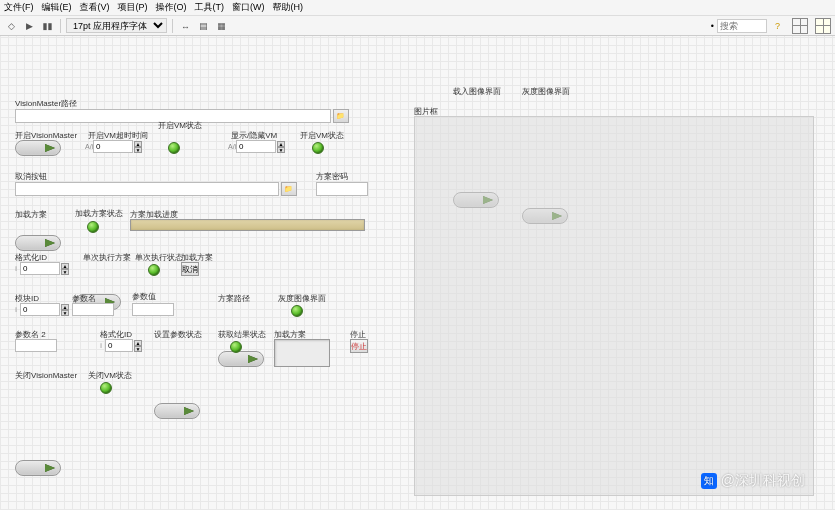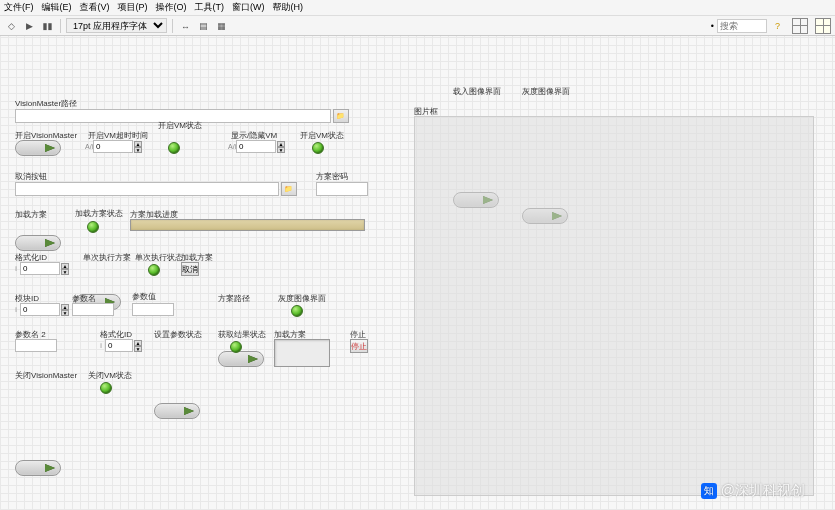--- a/index.html
+++ b/index.html
@@ -161,21 +161,21 @@
     background: rgba(220,220,220,0.5);
     border:1px solid #ccc;
   }
   
   .output-box {
     background:#ececec; border:1px solid #999;
     box-shadow: inset 1px 1px 2px rgba(0,0,0,0.15);
   }
   
   .watermark {
-    position: absolute; bottom: 10px; right: 30px;
+    position: absolute; bottom: 20px; right: 30px;
     font-size: 14px; color: rgba(255,255,255,0.9);
     text-shadow: 0 0 2px rgba(0,0,0,0.4);
     font-weight: 500;
   }
   .watermark .zh {
     width:16px;height:16px;border-radius:3px;
     background:#0a66ff;color:#fff;
     display:inline-flex;align-items:center;justify-content:center;
     font-size:10px;margin-right:4px;vertical-align:middle;
   }

